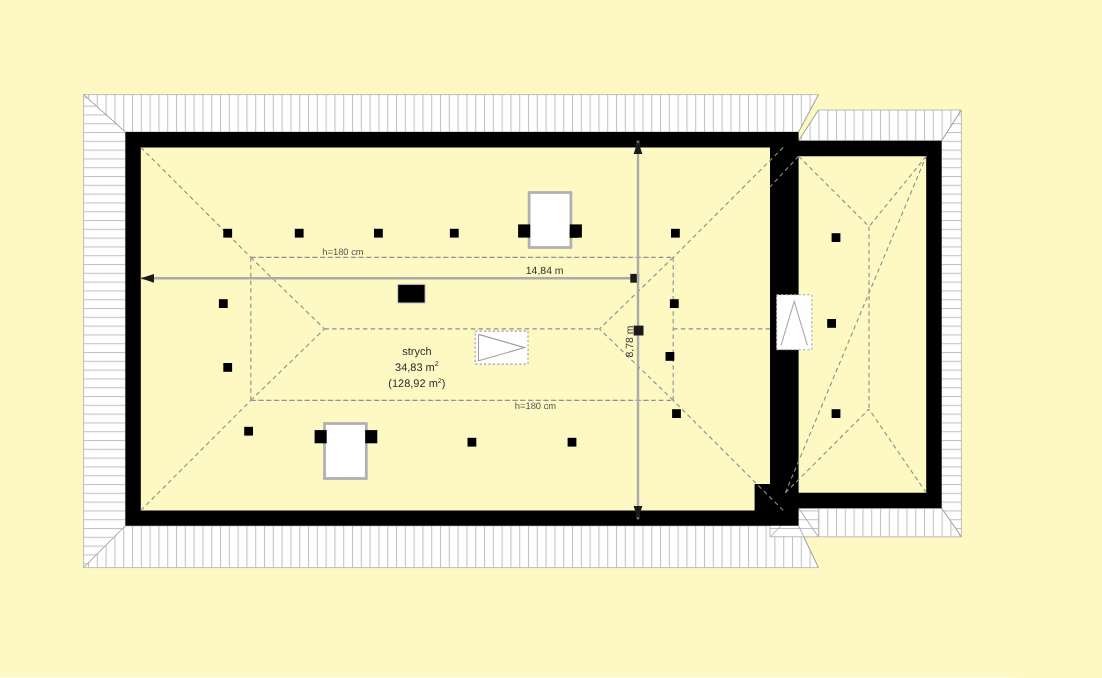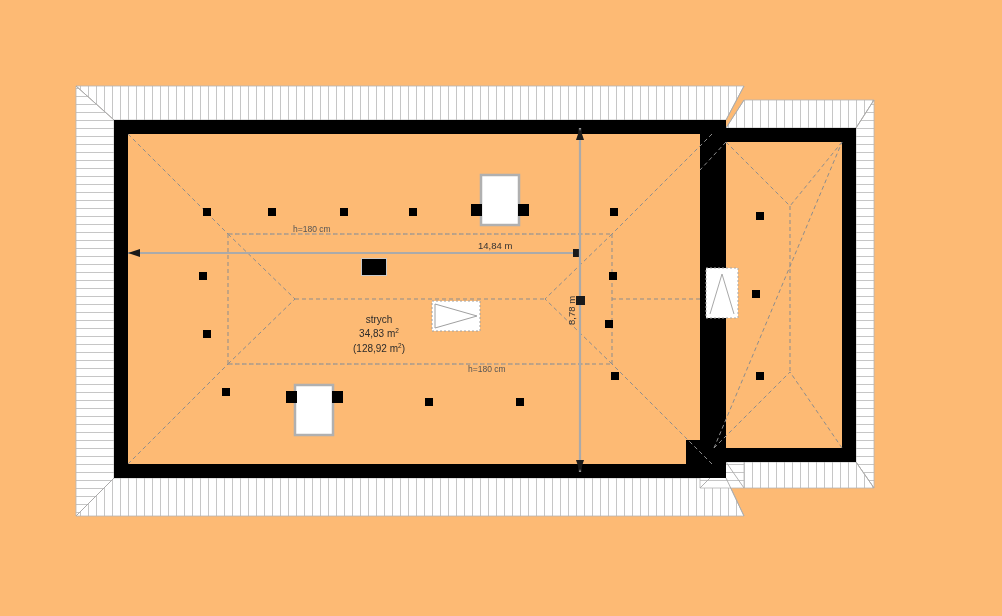--- a/index.html
+++ b/index.html
@@ -10,21 +10,21 @@
   body {
     width: 1002px;
     height: 616px;
     font-family: "Liberation Sans", sans-serif;
     overflow: hidden;
   }
   #plan-root {
     position: relative;
     width: 1002px;
     height: 616px;
-    background: #fdba74;
+    background: #fef9c3;
   }
   svg#plan-svg {
     display: block;
     width: 1002px;
     height: 616px;
   }
   .txt {
     font-family: "Liberation Sans", sans-serif;
     fill: #3a3a3a;
   }

